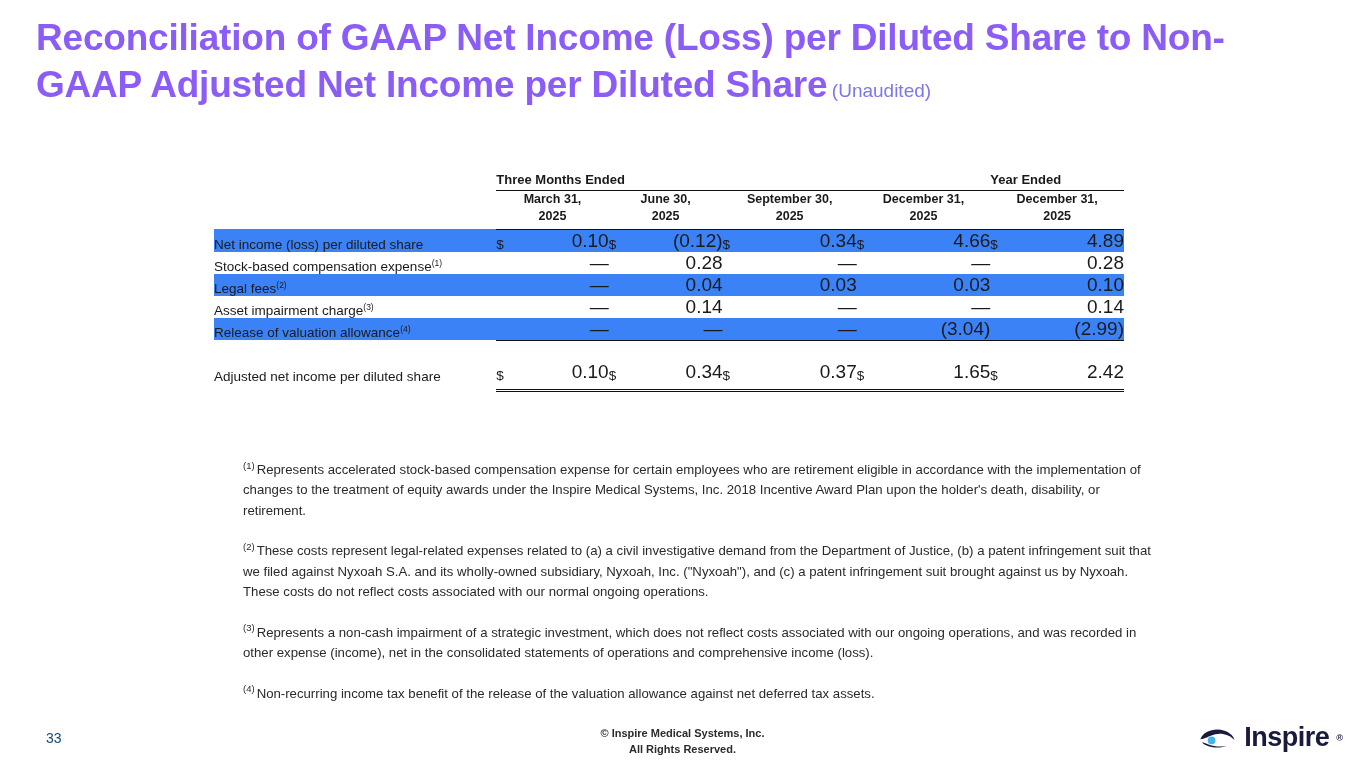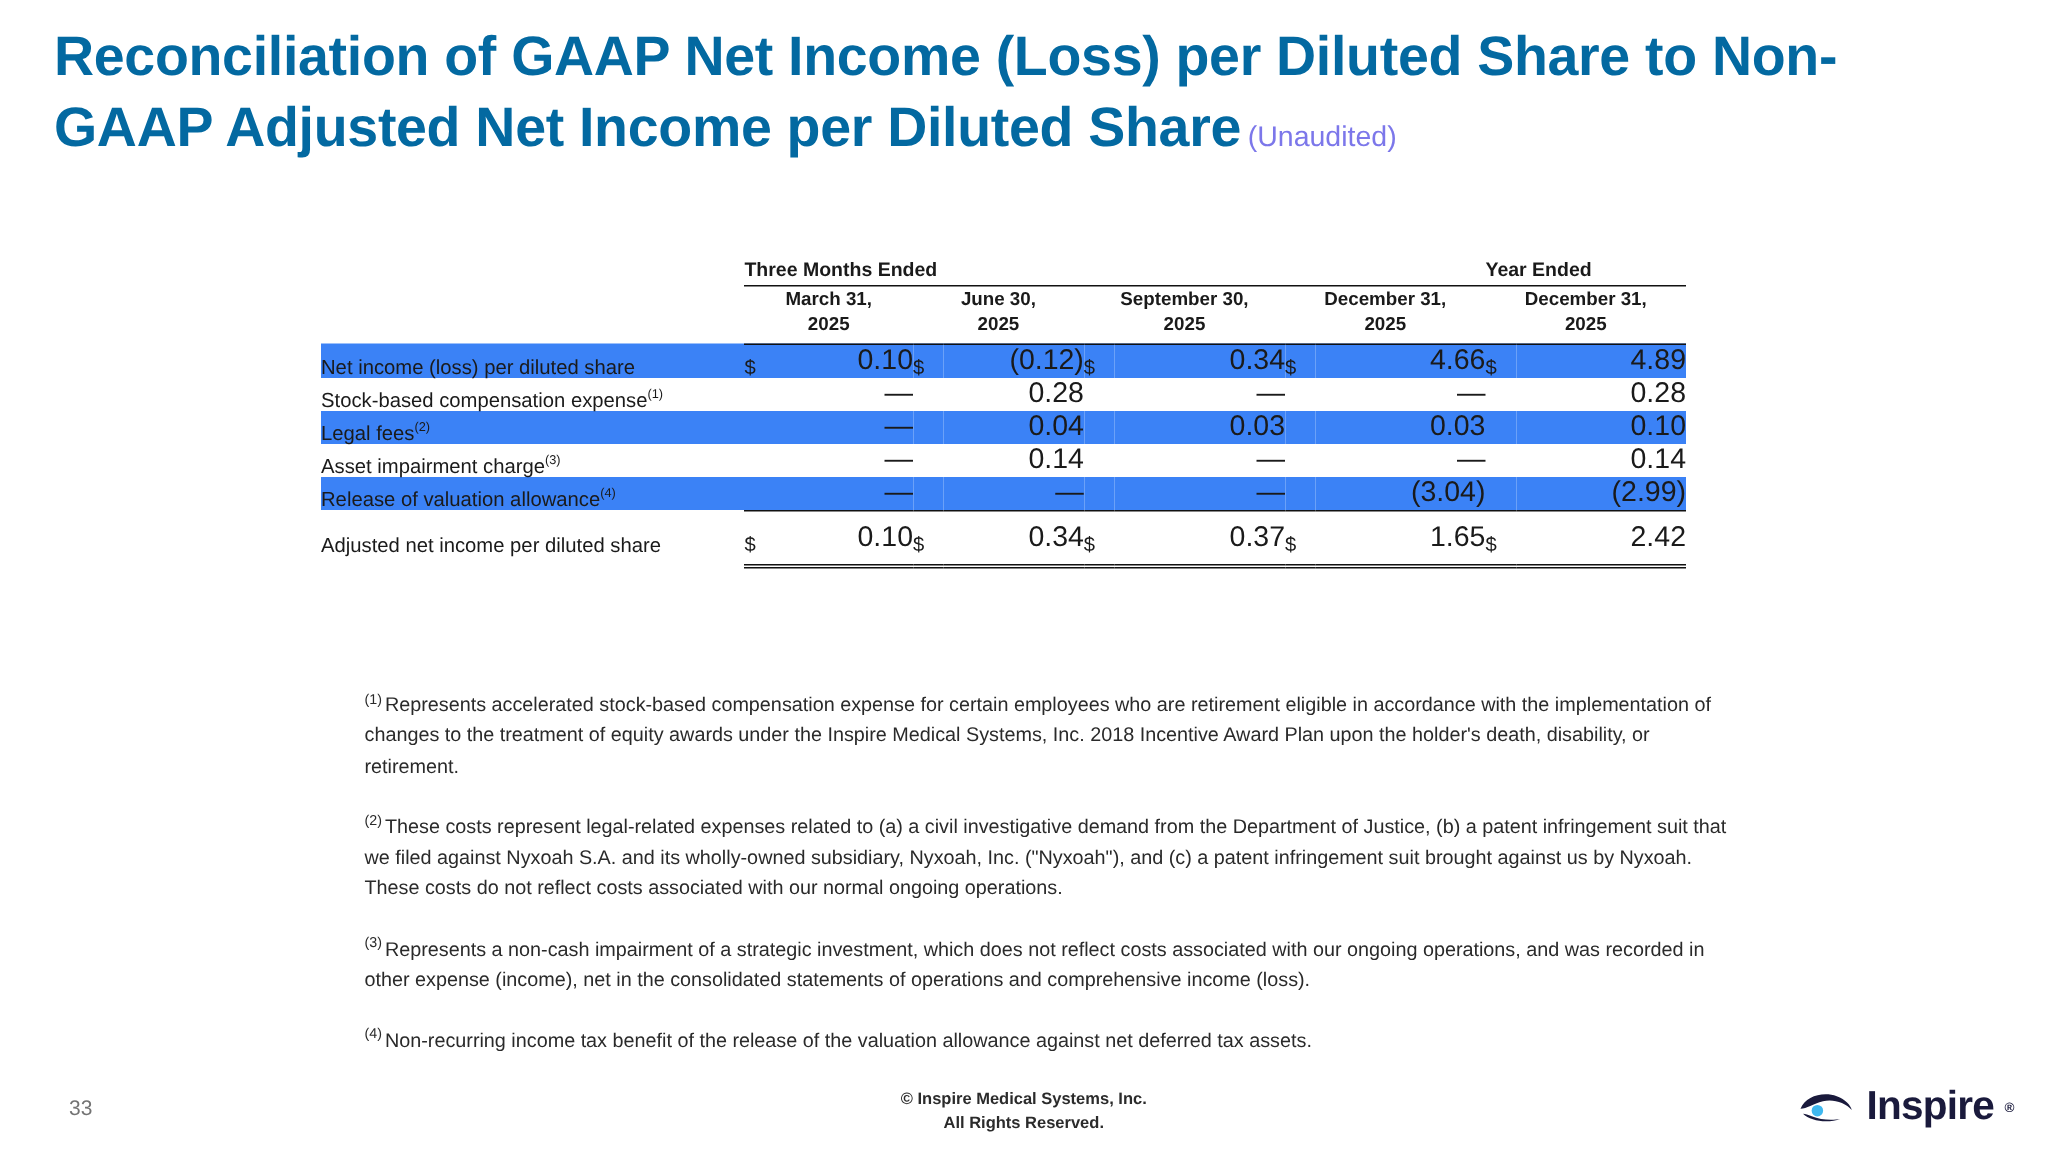--- a/index.html
+++ b/index.html
@@ -18,21 +18,21 @@
   
   .title-block {
     position: absolute;
     left: 36px;
     top: 14px;
     width: 1230px;
   }
   .title-main {
     font-size: 37px;
     font-weight: bold;
-    color: #0369a1;
+    color: #8b5cf6;
     line-height: 1.28;
     letter-spacing: -0.2px;
     display: inline;
   }
   .title-sub {
     font-size: 19px;
     font-weight: normal;
     color: #7c77ea;
     display: inline;
   }
@@ -104,21 +104,21 @@
     padding: 5.5px 10px 5.5px 0;
     font-size: 19px;
     white-space: nowrap;
   }
   sup {
     font-size: 8.5px;
     vertical-align: super;
     line-height: 0;
   }
 
-  tr.total td { padding-top: 7px; padding-bottom: 6px; }
+  tr.total td { padding-top: 20px; padding-bottom: 6px; }
   tr.total td.cur, tr.total td.num {
     border-top: 1px solid #111;
     border-bottom: 3px double #111;
   }
 
   
   col.c-label { width: 290px; }
   col.c-cur   { width: 22px; }
   col.c-num   { width: 100px; }
   col.c-num-w { width: 122px; }
@@ -140,21 +140,21 @@
     line-height: 0;
     margin-right: 2px;
   }
 
   
   .page-num {
     position: absolute;
     left: 46px;
     top: 730px;
     font-size: 14px;
-    color: #737373;
+    color: #0c4a6e;
   }
   .copyright {
     position: absolute;
     left: 0;
     right: 0;
     top: 726px;
     text-align: center;
     font-size: 11px;
     font-weight: bold;
     color: #2b2b2b;

